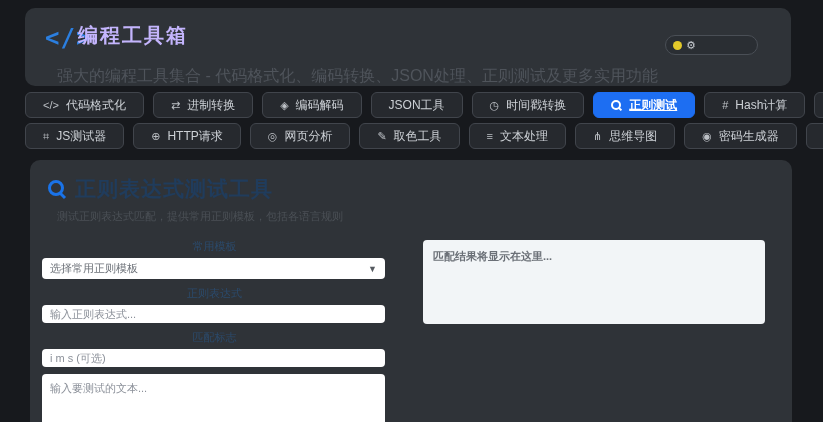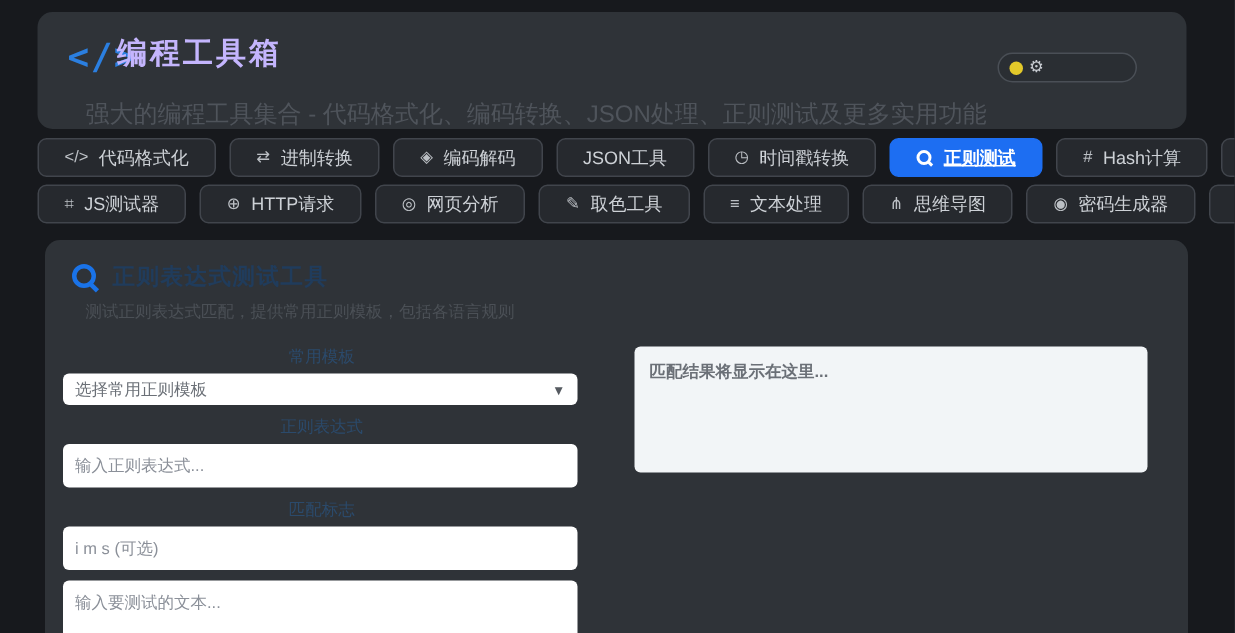--- a/index.html
+++ b/index.html
@@ -53,33 +53,33 @@
   }
   .search-glyph.lg{width:18px;height:18px;color:#1a73e8;}
   .search-glyph.lg::before{width:10px;height:10px;border-width:3px;}
   .search-glyph.lg::after{left:13px;top:12px;width:3px;height:7px;}
   
   .main-card{
     position:absolute;left:30px;top:160px;width:762px;height:262px;
     background:#2f3338;border-radius:10px 10px 0 0;box-sizing:border-box;
   }
   .tool-head{display:flex;align-items:center;gap:9px;padding:15px 0 0 18px;}
-  .tool-title{margin:0;font-size:15px;font-weight:bold;color:#203c5c;letter-spacing:1px;}
+  .tool-title{margin:0;font-size:21px;font-weight:bold;color:#203c5c;letter-spacing:1px;}
   .tool-sub{margin:6px 0 0 27px;font-size:11px;color:#4b5056;}
   .cols{display:flex;gap:38px;padding:8px 26px 0 12px;box-sizing:border-box;}
   .col-left{width:343px;display:flex;flex-direction:column;}
   .col-right{width:342px;}
   .field-label{font-size:11px;color:#2b4a6b;margin:7px 0 4px 2px;text-align:center;}
   .select-box{
     background:#ffffff;border-radius:4px;height:21px;display:flex;align-items:center;
     justify-content:space-between;padding:0 8px;font-size:11px;color:#6b7077;cursor:pointer;
   }
   .select-caret{font-size:9px;color:#555a60;}
   .txt{
-    background:#ffffff;border:none;border-radius:4px;height:29px;box-sizing:border-box;
+    background:#ffffff;border:none;border-radius:4px;height:18px;box-sizing:border-box;
     padding:0 8px;font-size:11px;color:#333;font-family:inherit;width:100%;
   }
   .txt::placeholder{color:#8b9099;opacity:1;}
   .area{height:110px;margin-top:7px;padding:7px 8px;resize:both;}
   .result-box{
     margin-top:8px;background:#f2f5f7;border-radius:4px;height:84px;
     box-sizing:border-box;padding:9px 10px;font-size:11px;color:#6b7077;font-weight:bold;
   }
 </style>
 </head>

